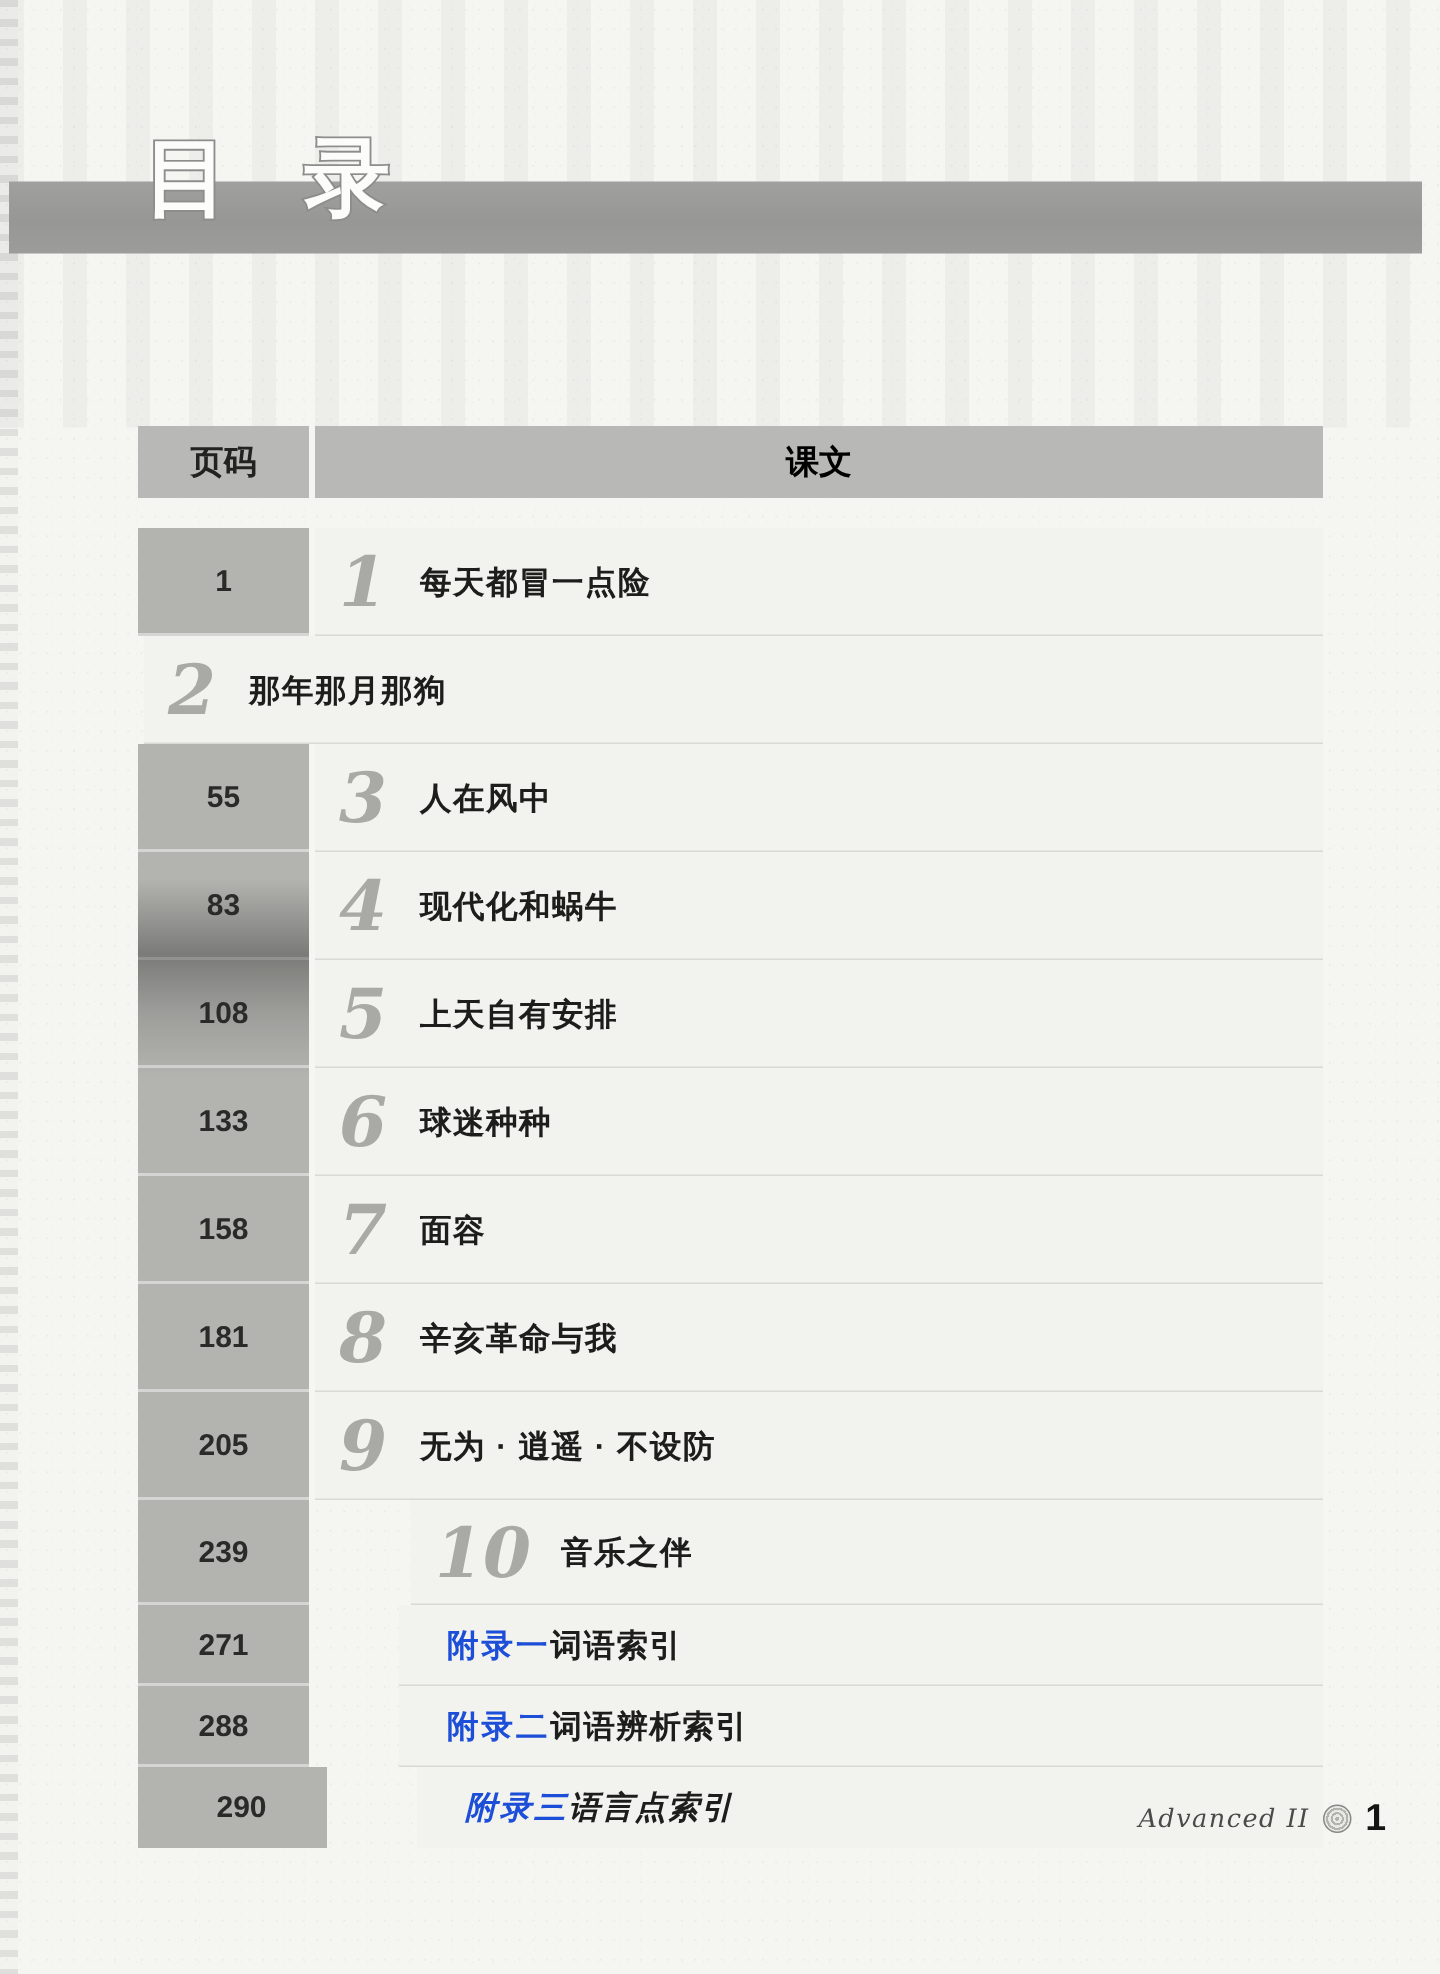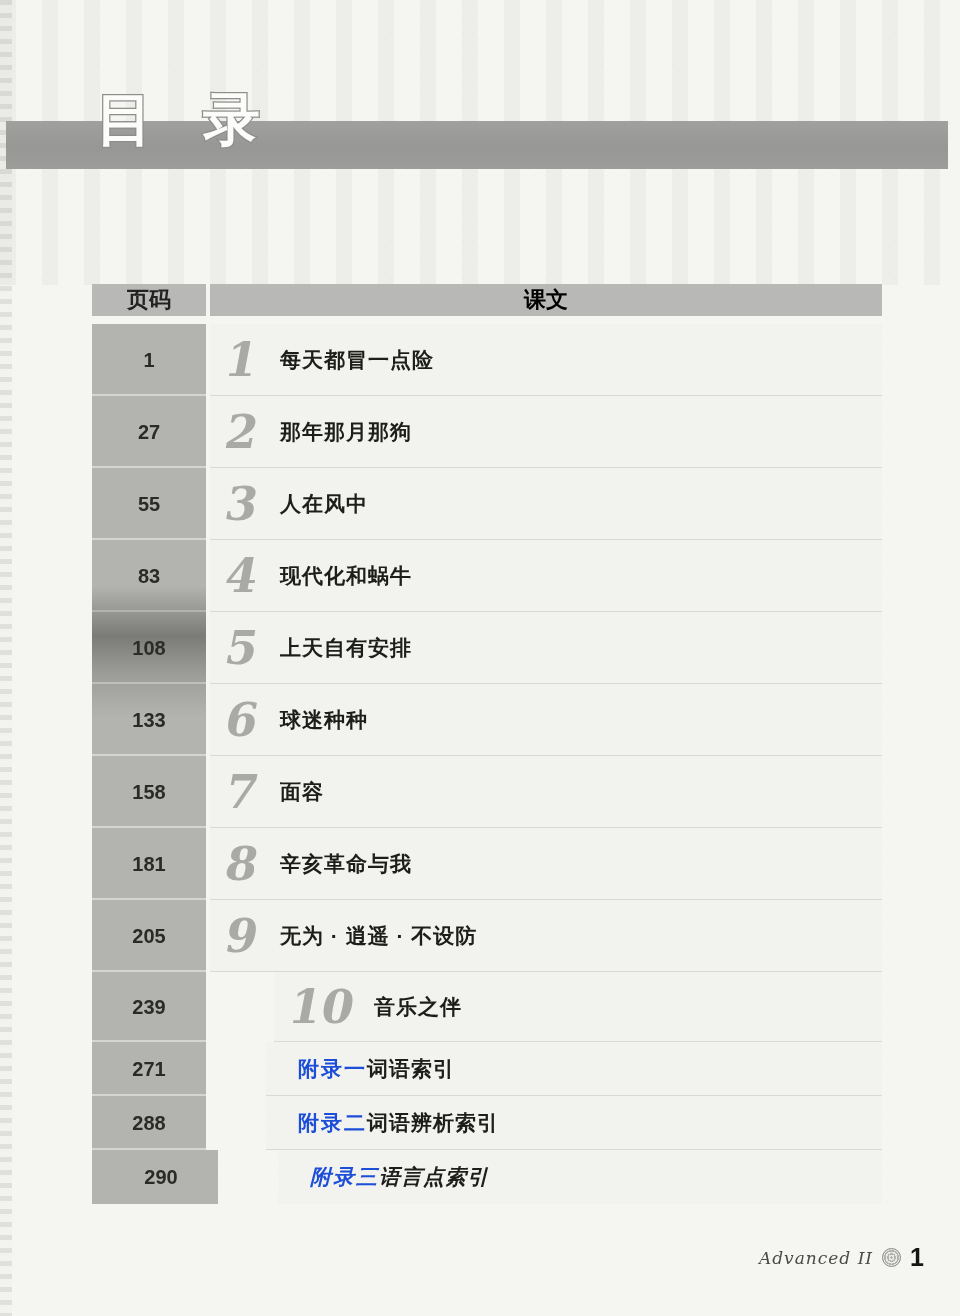--- a/index.html
+++ b/index.html
@@ -55,21 +55,21 @@
     display:flex;align-items:center;justify-content:center;
     font-weight:bold;font-size:20px;color:#2a2a28;
     box-shadow:inset 0 -2px 0 rgba(255,255,255,0.45);
   }
   .gut{width:4px;flex:0 0 4px;}
   .ccell{
     flex:1;background:#f2f2ef;
     display:flex;align-items:center;
     border-bottom:1px solid rgba(150,150,145,0.28);
   }
-  .row.header-row{height:32px;margin-bottom:8px;border-radius:11px;}
+  .row.header-row{height:48px;margin-bottom:20px;border-radius:11px;}
   .row.header-row .pcell{
     background:#b8b8b6;font-size:22px;color:#222;box-shadow:none;
   }
   .row.header-row .ccell{
     background:#b8b8b6;justify-content:center;
     font-weight:bold;font-size:22px;color:#000000;border-bottom:none;font-family:Liberation Serif, serif;
   }
   .row.lesson{height:72px;}
   .row.row-10{height:70px;gap:32px;}
   .row.appendix{height:54px;gap:28px;}
@@ -95,21 +95,21 @@
   }
   .scan-artifact{
     position:absolute;left:92px;top:586px;width:114px;height:132px;
     background:linear-gradient(180deg,
       rgba(45,45,43,0) 0%, rgba(45,45,43,0.42) 38%,
       rgba(45,45,43,0.16) 68%, rgba(45,45,43,0) 100%);
     pointer-events:none;
   }
   
   .footer{
-    position:absolute;top:1243px;right:36px;
+    position:absolute;top:1198px;right:36px;
     display:flex;align-items:center;gap:9px;
   }
   .footer-brand{
     font-family:"DejaVu Serif",serif;font-style:italic;
     font-size:17px;color:#48484б;
     color:#4a4a48;letter-spacing:1px;
   }
   .stamp-icon{
     width:19px;height:19px;border-radius:50%;
     border:1.5px solid #87878твар5;
@@ -144,21 +144,20 @@
   <div class="row lesson">
     <div class="pcell">1</div>
     <div class="gut"></div>
     <div class="ccell">
       <span class="num">1</span>
       <span class="title">每天都冒一点险</span>
     </div>
   </div>
 
   <div class="row lesson">
-    <div class="pcell">27</div>
     <div class="gut"></div>
     <div class="ccell">
       <span class="num">2</span>
       <span class="title">那年那月那狗</span>
     </div>
   </div>
 
   <div class="row lesson">
     <div class="pcell">55</div>
     <div class="gut"></div>

